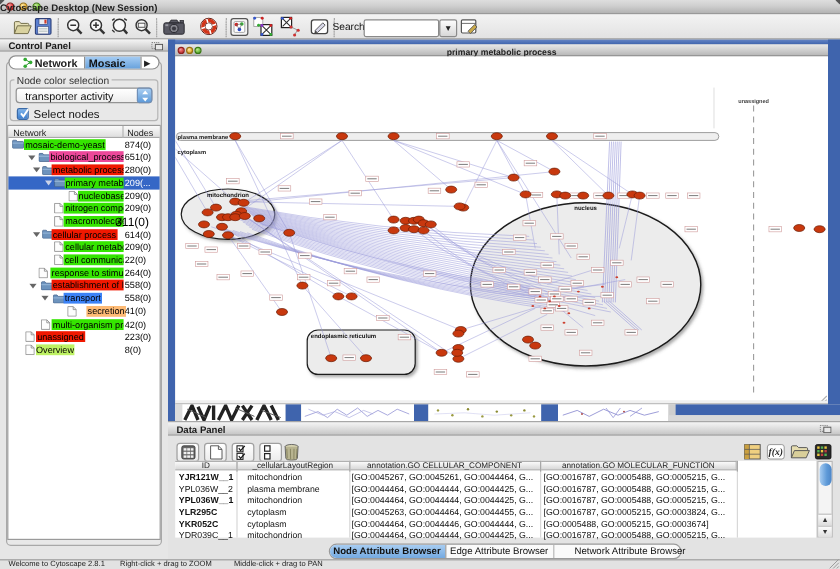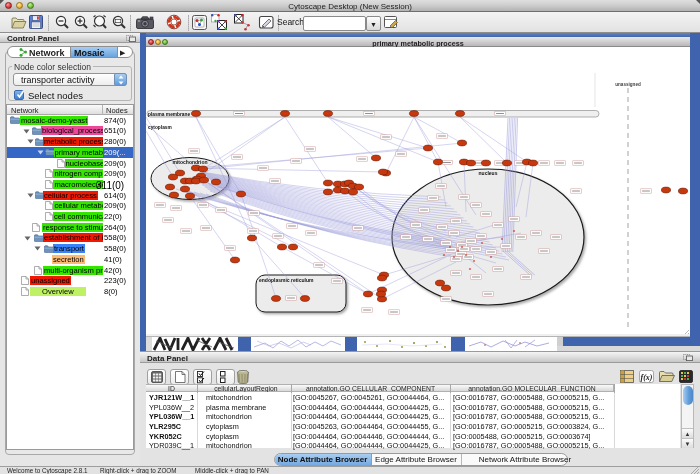--- a/index.html
+++ b/index.html
@@ -8,21 +8,21 @@
 .hdrbar{background:linear-gradient(#f4f4f4,#dcdcdc 55%,#c6c6c6);border-bottom:1px solid #9a9a9a;color:#1a1a1a;font-weight:bold}
 .btn{background:linear-gradient(#ffffff,#ececec);border:1px solid #a0a0a0;border-radius:3px}
 </style></head><body>
 
 <div class="abs" style="left:0;top:0;width:700px;height:12px;background:linear-gradient(#dedede,#cfcfcf 45%,#b2b2b2);border-bottom:1px solid #6e6e6e;border-radius:5px 5px 0 0"></div>
 <div class="abs" style="left:0;top:0;width:4px;height:4px;background:#555;clip-path:polygon(0 0,100% 0,0 100%)"></div>
 <div class="abs" style="left:696px;top:0;width:4px;height:4px;background:#555;clip-path:polygon(0 0,100% 0,100% 100%)"></div>
 <div class="abs" style="left:5px;top:2px;width:7px;height:7px;border-radius:50%;background:radial-gradient(circle at 35% 30%,#f5a0a0,#e03c3c 55%,#a31515);border:0.5px solid #8c1d1d"></div>
 <div class="abs" style="left:16px;top:2px;width:7px;height:7px;border-radius:50%;background:radial-gradient(circle at 35% 30%,#ffe9a8,#f0b93c 55%,#b87d10);border:0.5px solid #9a7012"></div>
 <div class="abs" style="left:27px;top:2px;width:7px;height:7px;border-radius:50%;background:radial-gradient(circle at 35% 30%,#c8f0a0,#7cc83c 55%,#3f8f14);border:0.5px solid #3f7a14"></div>
-<div class="abs" style="left:0;top:2px;width:700px;text-align:center;font-size:8px;font-weight:normal;color:#222">Cytoscape Desktop (New Session)</div>
+<div class="abs" style="left:0;top:2px;width:700px;font-size:8px;font-weight:bold;color:#222">Cytoscape Desktop (New Session)</div>
 
 <div class="abs" style="left:0;top:12px;width:700px;height:21px;background:linear-gradient(#f3f3f3,#e2e2e2);border-bottom:1px solid #8e8e8e"></div>
 <div class="abs" style="left:48px;top:15px;width:1px;height:16px;background:#c2c2c2;border-right:1px dotted #aaa"></div>
 <div class="abs" style="left:130px;top:15px;width:1px;height:16px;background:#c2c2c2;border-right:1px dotted #aaa"></div>
 <div class="abs" style="left:188px;top:15px;width:1px;height:16px;background:#c2c2c2;border-right:1px dotted #aaa"></div>
 <div class="abs" style="left:278px;top:15px;width:1px;height:16px;background:#c2c2c2;border-right:1px dotted #aaa"></div>
 <svg class="abs" style="left:0;top:12px" width="700" height="21" viewBox="0 0 700 21">
 
 <g transform="translate(11,3)">
  <path d="M1 13 L1 4 Q1 3 2 3 L5 3 L6.5 4.5 L12 4.5 Q13 4.5 13 5.5 L13 6" fill="#e6e0b8" stroke="#6f6a45" stroke-width="0.8"></path>
@@ -274,39 +274,39 @@
 <svg class="abs" style="left:44px;top:244.6px" width="10" height="8" viewBox="0 0 10 8">
 <path d="M0.5 7 L0.5 1.5 Q0.5 0.8 1.2 0.8 L3.5 0.8 L4.5 2 L9 2 Q9.6 2 9.6 2.6 L9.6 7 Q9.6 7.6 9 7.6 L1.2 7.6 Q0.5 7.6 0.5 7 Z" fill="#6d93bd" stroke="#41608a" stroke-width="0.6"></path>
 <path d="M0.5 3.2 L9.6 3.2" stroke="#8fb0d4" stroke-width="1.1"></path>
   </svg>
 <div class="abs" style="left:53px;top:244.1px;max-width:50px;overflow:hidden;white-space:nowrap;font-size:7.6px;color:#000;background:#3b82f6;padding:0 1px">transport</div>
 <div class="abs" style="left:104px;top:244.1px;font-size:7.6px;color:#000">558(0)</div>
 <svg class="abs" style="left:56px;top:254.9px" width="8" height="9" viewBox="0 0 8 9">
 <path d="M0.5 0.5 L5 0.5 L7.5 3 L7.5 8.5 L0.5 8.5 Z" fill="#fdfdfd" stroke="#8a8a8a" stroke-width="0.7"></path>
 <path d="M5 0.5 L5 3 L7.5 3" fill="none" stroke="#8a8a8a" stroke-width="0.7"></path>
   </svg>
-<div class="abs" style="left:52px;top:254.8px;max-width:39px;overflow:hidden;white-space:nowrap;font-size:7.6px;color:#000;background:#fdba74;padding:0 1px">secretion</div>
+<div class="abs" style="left:72px;top:254.8px;max-width:39px;overflow:hidden;white-space:nowrap;font-size:7.6px;color:#000;background:#fdba74;padding:0 1px">secretion</div>
 <div class="abs" style="left:104px;top:254.8px;font-size:7.6px;color:#000">41(0)</div>
 <svg class="abs" style="left:34px;top:265.6px" width="8" height="9" viewBox="0 0 8 9">
 <path d="M0.5 0.5 L5 0.5 L7.5 3 L7.5 8.5 L0.5 8.5 Z" fill="#fdfdfd" stroke="#8a8a8a" stroke-width="0.7"></path>
 <path d="M5 0.5 L5 3 L7.5 3" fill="none" stroke="#8a8a8a" stroke-width="0.7"></path>
   </svg>
 <div class="abs" style="left:43px;top:265.5px;max-width:60px;overflow:hidden;white-space:nowrap;font-size:7.6px;color:#000;background:#35e500;padding:0 1px">multi-organism proc</div>
 <div class="abs" style="left:104px;top:265.5px;font-size:7.6px;color:#000">42(0)</div>
 <svg class="abs" style="left:21px;top:276.3px" width="8" height="9" viewBox="0 0 8 9">
 <path d="M0.5 0.5 L5 0.5 L7.5 3 L7.5 8.5 L0.5 8.5 Z" fill="#fdfdfd" stroke="#8a8a8a" stroke-width="0.7"></path>
 <path d="M5 0.5 L5 3 L7.5 3" fill="none" stroke="#8a8a8a" stroke-width="0.7"></path>
   </svg>
 <div class="abs" style="left:30px;top:276.2px;max-width:73px;overflow:hidden;white-space:nowrap;font-size:7.6px;color:#000;background:#f01800;padding:0 1px">unassigned</div>
 <div class="abs" style="left:104px;top:276.2px;font-size:7.6px;color:#000">223(0)</div>
 <svg class="abs" style="left:21px;top:287.0px" width="8" height="9" viewBox="0 0 8 9">
 <path d="M0.5 0.5 L5 0.5 L7.5 3 L7.5 8.5 L0.5 8.5 Z" fill="#fdfdfd" stroke="#8a8a8a" stroke-width="0.7"></path>
 <path d="M5 0.5 L5 3 L7.5 3" fill="none" stroke="#8a8a8a" stroke-width="0.7"></path>
   </svg>
-<div class="abs" style="left:30px;top:286.9px;max-width:73px;overflow:hidden;white-space:nowrap;font-size:7.6px;color:#000;background:#bef264;padding:0 12px">Overview</div>
+<div class="abs" style="left:30px;top:286.9px;max-width:73px;overflow:hidden;white-space:nowrap;font-size:7.6px;color:#000;background:#bef264;padding:0 0">Overview</div>
 <div class="abs" style="left:104px;top:286.9px;font-size:7.6px;color:#000">8(0)</div>
 <div class="abs" style="left:140px;top:33px;width:560px;height:319px;background:#c8c8c8"></div>
 <div class="abs" style="left:140px;top:33px;width:560px;height:4px;background:linear-gradient(#6484c4,#3f64ad)"></div>
 <div class="abs" style="left:140px;top:33px;width:6px;height:318px;background:#3f64ad"></div>
 <div class="abs" style="left:690px;top:33px;width:10px;height:313px;background:#3f64ad"></div>
 <div class="abs" style="left:146px;top:37px;width:544px;height:10px;background:linear-gradient(#e8e8e8,#b8b8b8);border-bottom:1px solid #8a8a8a"></div>
 <div class="abs" style="left:147.5px;top:38.5px;width:6px;height:6px;border-radius:50%;background:radial-gradient(circle at 35% 30%,#f0a0a0,#d84040 60%,#a02020);border:0.4px solid #902020"></div>
 <div class="abs" style="left:154.5px;top:38.5px;width:6px;height:6px;border-radius:50%;background:radial-gradient(circle at 35% 30%,#ffe9a8,#eab53c 60%,#a87810);border:0.4px solid #997012"></div>
 <div class="abs" style="left:161.5px;top:38.5px;width:6px;height:6px;border-radius:50%;background:radial-gradient(circle at 35% 30%,#c0e890,#70c040 60%,#3a8a14);border:0.4px solid #3a7a14"></div>
 <div class="abs" style="left:146px;top:38.5px;width:544px;text-align:center;font-size:7.2px;font-weight:bold;color:#222">primary metabolic process</div>

